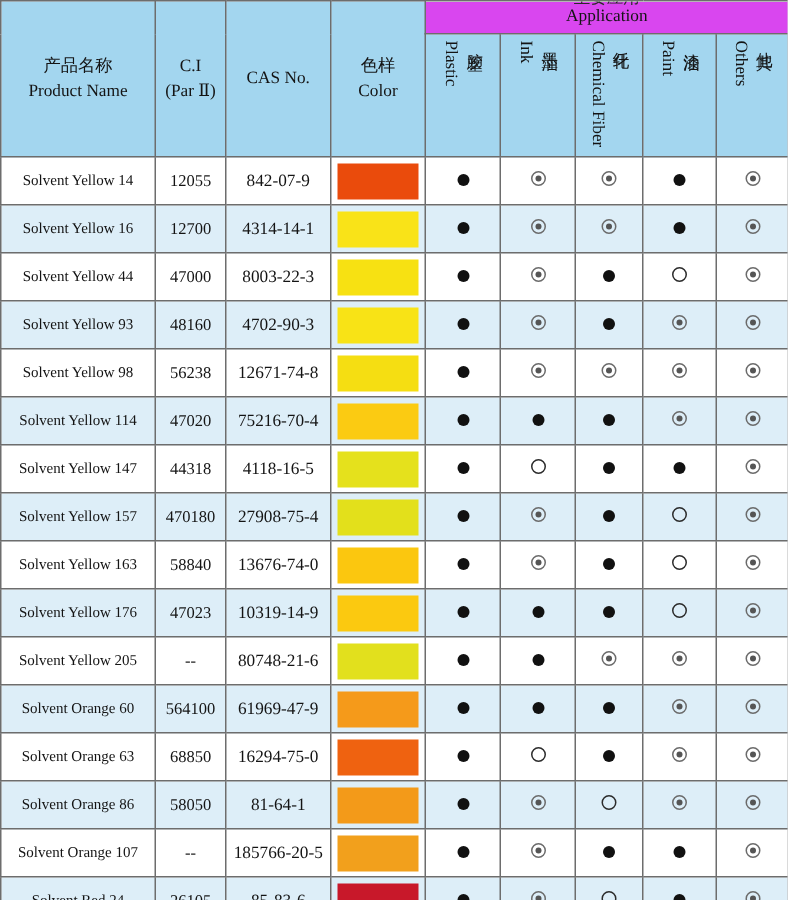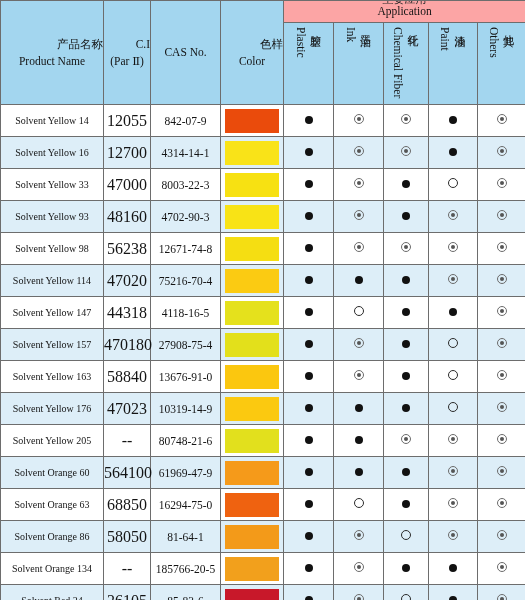--- a/index.html
+++ b/index.html
@@ -37,24 +37,24 @@
   
   .hdr {
     background: #a3d6ef;
   }
   .hdr-main {
     height: 103px;
     line-height: 1.45;
     font-size: 11.5px;
     padding: 0 2px;
   }
-  .hdr-main .cn { display: block; text-align: right; }
+  .hdr-main .cn { display: block; }
   .hdr-main .en { display: block; }
   .app-group-cell {
-    background: #fca5a5;
+    background: #d946ef;
     height: 21px;
     padding: 0;
     border-bottom: 1px solid #6d6d6d;
     position: relative;
   }
   .app-group-inner {
     position: relative;
     height: 21px;
     overflow: hidden;
   }
@@ -96,21 +96,21 @@
   .vert.cn {
     writing-mode: vertical-rl;
     text-orientation: upright;
     letter-spacing: -1px;
     font-size: 11px;
   }
   
   tr.row-w td { background: #ffffff; }
   tr.row-b td { background: #ddeef8; }
   td.c-name   { height: 31px; font-size: 10px; }
-  td.c-ci     { font-size: 16px; }
+  td.c-ci     { font-size: 11px; }
   td.c-cas    { font-size: 11.5px; font-family: Liberation Serif, serif; }
   td.c-color  { padding: 0; }
   .swatch {
     width: 54px;
     height: 24px;
     margin: 0 auto;
     display: block;
   }
   td.c-app { font-size: 12px; }
   .sym {
@@ -254,21 +254,21 @@
           <td class="c-color">
             <span class="swatch" style="background: rgb(249, 227, 24);"></span>
           </td>
           <td class="c-app"><span class="sym sym-filled"></span></td>
           <td class="c-app"><span class="sym sym-double"></span></td>
           <td class="c-app"><span class="sym sym-double"></span></td>
           <td class="c-app"><span class="sym sym-filled"></span></td>
           <td class="c-app"><span class="sym sym-double"></span></td>
         </tr>
         <tr class="row-w">
-          <td class="c-name">Solvent Yellow 33</td>
+          <td class="c-name">Solvent Yellow 44</td>
           <td class="c-ci">47000</td>
           <td class="c-cas">8003-22-3</td>
           <td class="c-color">
             <span class="swatch" style="background: rgb(247, 225, 18);"></span>
           </td>
           <td class="c-app"><span class="sym sym-filled"></span></td>
           <td class="c-app"><span class="sym sym-double"></span></td>
           <td class="c-app"><span class="sym sym-filled"></span></td>
           <td class="c-app"><span class="sym sym-open"></span></td>
           <td class="c-app"><span class="sym sym-double"></span></td>
@@ -334,21 +334,21 @@
           </td>
           <td class="c-app"><span class="sym sym-filled"></span></td>
           <td class="c-app"><span class="sym sym-double"></span></td>
           <td class="c-app"><span class="sym sym-filled"></span></td>
           <td class="c-app"><span class="sym sym-open"></span></td>
           <td class="c-app"><span class="sym sym-double"></span></td>
         </tr>
         <tr class="row-w">
           <td class="c-name">Solvent Yellow 163</td>
           <td class="c-ci">58840</td>
-          <td class="c-cas">13676-91-0</td>
+          <td class="c-cas">13676-74-0</td>
           <td class="c-color">
             <span class="swatch" style="background: rgb(251, 199, 15);"></span>
           </td>
           <td class="c-app"><span class="sym sym-filled"></span></td>
           <td class="c-app"><span class="sym sym-double"></span></td>
           <td class="c-app"><span class="sym sym-filled"></span></td>
           <td class="c-app"><span class="sym sym-open"></span></td>
           <td class="c-app"><span class="sym sym-double"></span></td>
         </tr>
         <tr class="row-b">
@@ -410,21 +410,21 @@
           <td class="c-color">
             <span class="swatch" style="background: rgb(243, 154, 25);"></span>
           </td>
           <td class="c-app"><span class="sym sym-filled"></span></td>
           <td class="c-app"><span class="sym sym-double"></span></td>
           <td class="c-app"><span class="sym sym-open"></span></td>
           <td class="c-app"><span class="sym sym-double"></span></td>
           <td class="c-app"><span class="sym sym-double"></span></td>
         </tr>
         <tr class="row-w">
-          <td class="c-name">Solvent Orange 134</td>
+          <td class="c-name">Solvent Orange 107</td>
           <td class="c-ci">--</td>
           <td class="c-cas">185766-20-5</td>
           <td class="c-color">
             <span class="swatch" style="background: rgb(242, 160, 28);"></span>
           </td>
           <td class="c-app"><span class="sym sym-filled"></span></td>
           <td class="c-app"><span class="sym sym-double"></span></td>
           <td class="c-app"><span class="sym sym-filled"></span></td>
           <td class="c-app"><span class="sym sym-filled"></span></td>
           <td class="c-app"><span class="sym sym-double"></span></td>

